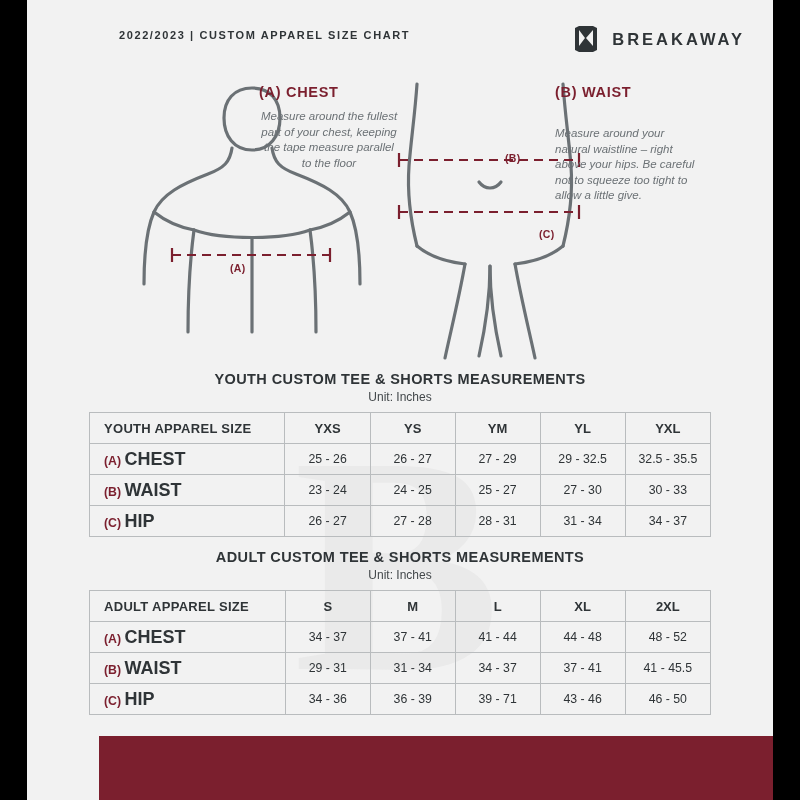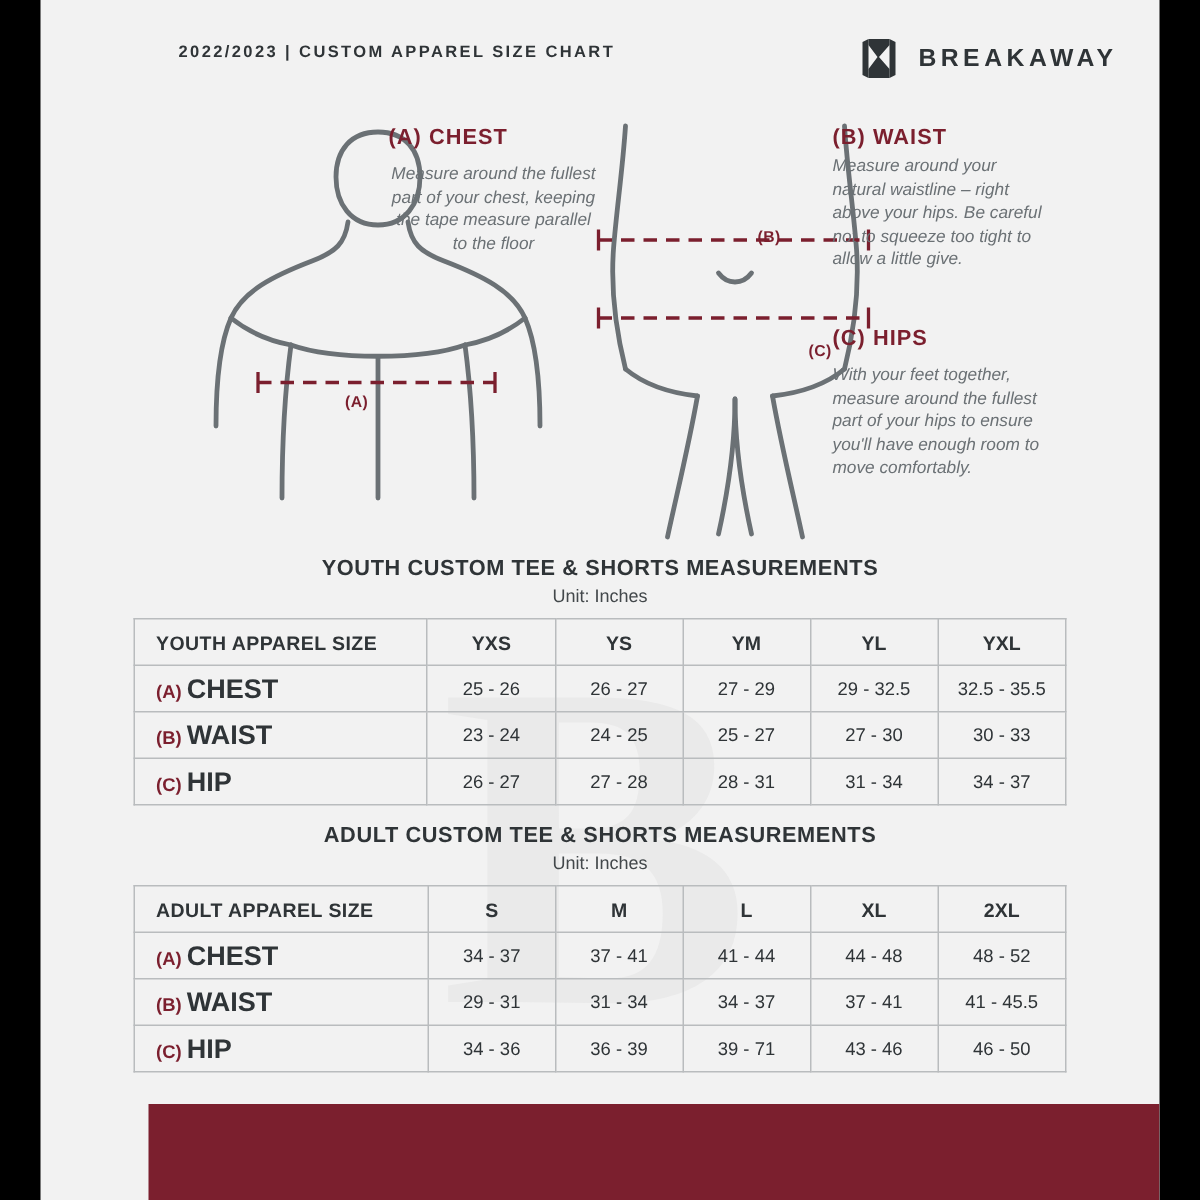--- a/index.html
+++ b/index.html
@@ -257,27 +257,23 @@
       <div class="marker" style="left:478px; top:82px;">(B)</div>
       <div class="marker" style="left:512px; top:158px;">(C)</div>
 
       <div class="callout chest">
         <div class="label-head">(A) CHEST</div>
         <div class="label-body" style="margin-top:9px;text-align:center;">Measure around the fullest part of your chest, keeping the tape measure parallel to the floor</div>
       </div>
 
       <div class="callout waist">
         <div class="label-head">(B) WAIST</div>
-        <div class="label-body" style="margin-top:4px;">Measure around your natural waistline – right above your hips. Be careful not to squeeze too tight to allow a little give.</div>
+        <div class="label-body" style="margin-top:26px;">Measure around your natural waistline – right above your hips. Be careful not to squeeze too tight to allow a little give.</div>
       </div>
 
-      <div class="callout hips">
-        <div class="label-head">(C) HIPS</div>
-        <div class="label-body" style="margin-top:9px;">With your feet together, measure around the fullest part of your hips to ensure you'll have enough room to move comfortably.</div>
-      </div>
     </div>
 
     <div class="sec-title" style="top:371px;">YOUTH CUSTOM TEE &amp; SHORTS MEASUREMENTS</div>
     <div class="sec-unit" style="top:390px;">Unit: Inches</div>
 
     <table class="size" style="top:412px;">
       <thead>
         <tr>
           <th class="rowhead hdr-label">YOUTH APPAREL SIZE</th>
           <th class="colhead">YXS</th>

